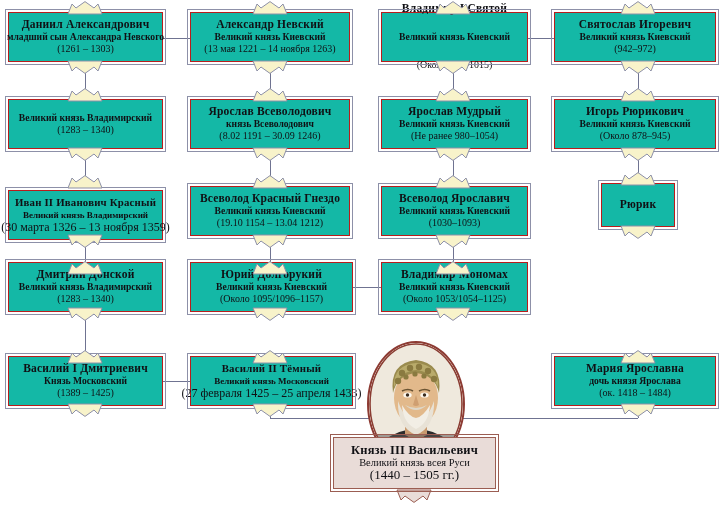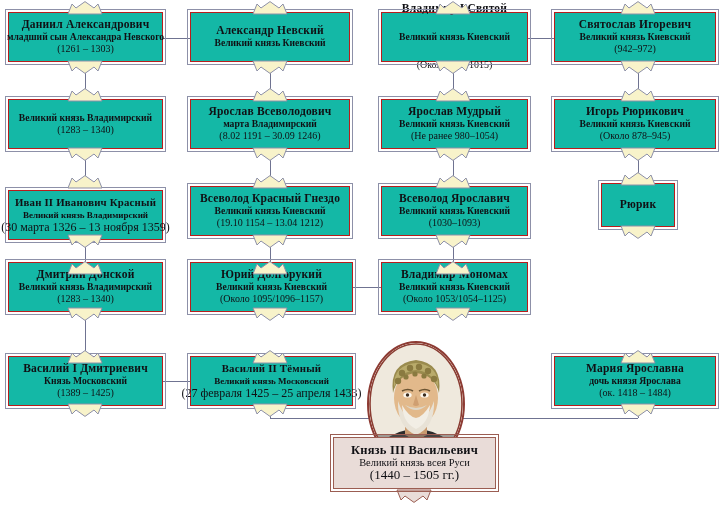--- a/index.html
+++ b/index.html
@@ -318,20 +318,21 @@
 
   <div class="node" style="left:8px;top:12px;width:155px;height:50px;">
     <div class="nm">Даниил Александрович</div>
     <div class="ti">младший сын Александра Невского</div>
     <div class="dt">(1261 – 1303)</div>
   </div>
 
   <div class="node" style="left:190px;top:12px;width:160px;height:50px;">
     <div class="nm">Александр Невский</div>
     <div class="ti">Великий князь Киевский</div>
+    <div class="dt">(13 мая 1221 – 14 ноября 1263)</div>
   </div>
 
   <div class="node" style="left:381px;top:12px;width:147px;height:50px;gap:16px;">
     <div class="nm">Владимир I Святой</div>
     <div class="ti">Великий князь Киевский</div>
     <div class="dt">(Около 960–1015)</div>
   </div>
 
   <div class="node" style="left:554px;top:12px;width:162px;height:50px;">
     <div class="nm">Святослав Игоревич</div>
@@ -339,21 +340,21 @@
     <div class="dt">(942–972)</div>
   </div>
 
   <div class="node" style="left:8px;top:99px;width:155px;height:50px;">
     <div class="ti">Великий князь Владимирский</div>
     <div class="dt">(1283 – 1340)</div>
   </div>
 
   <div class="node" style="left:190px;top:99px;width:160px;height:50px;">
     <div class="nm">Ярослав Всеволодович</div>
-    <div class="ti">марта Владимирский</div>
+    <div class="ti">князь Всеволодович</div>
     <div class="dt">(8.02 1191 – 30.09 1246)</div>
   </div>
 
   <div class="node" style="left:381px;top:99px;width:147px;height:50px;">
     <div class="nm">Ярослав Мудрый</div>
     <div class="ti">Великий князь Киевский</div>
     <div class="dt">(Не ранее 980–1054)</div>
   </div>
 
   <div class="node" style="left:554px;top:99px;width:162px;height:50px;">

